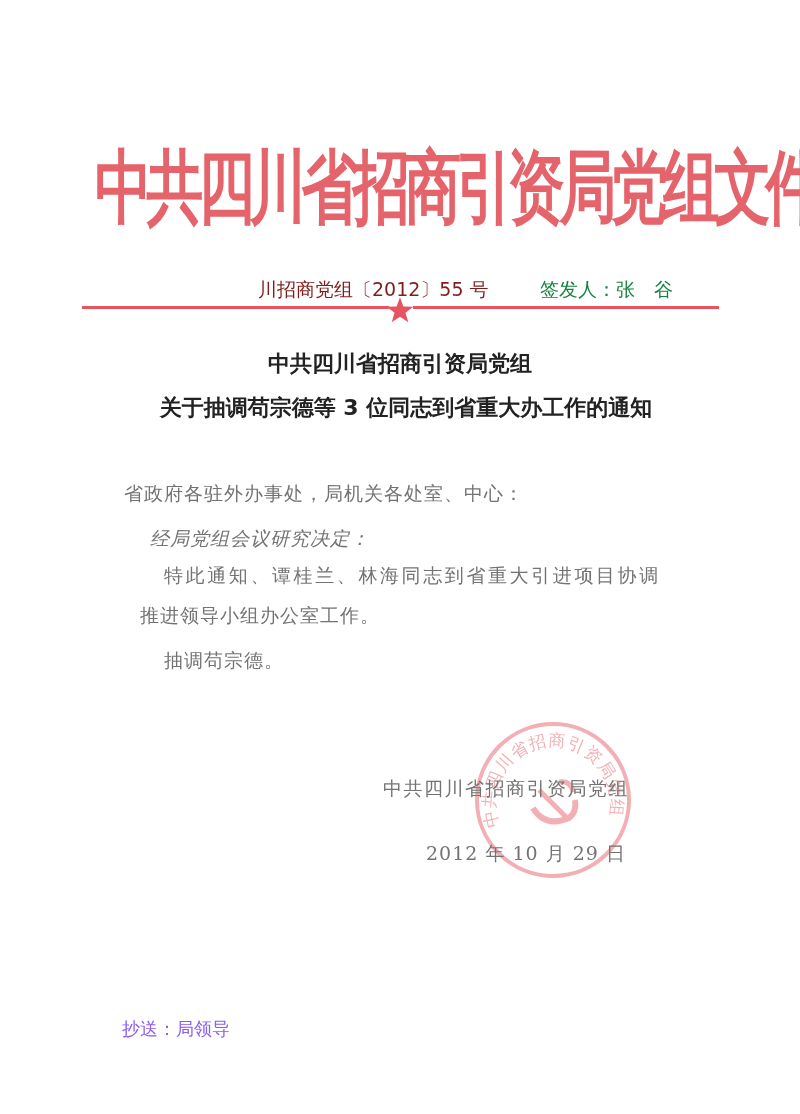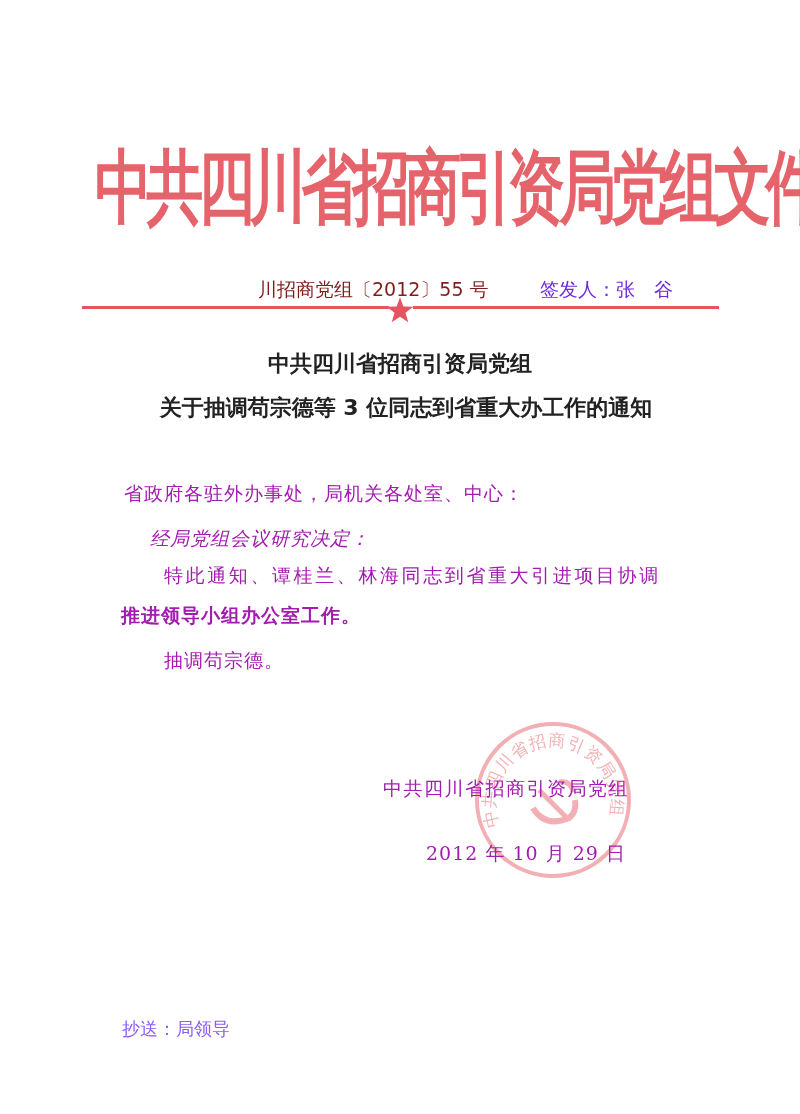--- a/index.html
+++ b/index.html
@@ -11,37 +11,37 @@
     .red-title {
       left: 95px; top: 145px; width: 610px; height: 85px;
       color: #e5636a; font-family: "DejaVu Serif", serif; font-weight: bold;
       font-size: 66px; line-height: 85px; letter-spacing: -6px; white-space: nowrap;
       transform: scaleX(0.86) scaleY(1.22); transform-origin: left center;
     }
     .docno {
       left: 258px; top: 277px; font-family: "DejaVu Sans", sans-serif; font-size: 19px; color: #7f1d1d; white-space: nowrap;
     }
     .signer {
-      left: 540px; top: 277px; font-family: "DejaVu Sans", sans-serif; font-size: 19px; color: #6d28d9; white-space: nowrap;
+      left: 540px; top: 277px; font-family: "DejaVu Sans", sans-serif; font-size: 19px; color: #15803d; white-space: nowrap;
     }
     .rule { height: 3px; background: #e5555f; top: 306px; }
     .rule.left { left: 82px; width: 307px; }
     .rule.right { left: 413px; width: 306px; }
     .star { left: 386px; top: 296px; width: 28px; height: 28px; }
     .heading {
       left: 0; width: 800px; text-align: center; font-family: "DejaVu Sans", sans-serif; font-weight: bold;
       font-size: 22px; color: #222;
     }
     .h1 { top: 349px; left: 0px; }
     .h2 { top: 393px; left: 6px; }
-    .body-line { font-size: 19px; color: #a21caf; white-space: nowrap; letter-spacing: 1px; }
+    .body-line { font-size: 19px; color: #737373; white-space: nowrap; letter-spacing: 1px; }
     .addr { left: 124px; top: 481px; }
     .p1 { left: 150px; top: 526px; font-style: italic; }
     .p2a { left: 164px; top: 563px; letter-spacing: 2.6px; }
-    .p2b { left: 121px; top: 603px; font-weight: bold; }
+    .p2b { left: 140px; top: 603px; }
     .p3 { left: 164px; top: 648px; }
     .sender { left: 383px; top: 776px; font-size: 19px; letter-spacing: 1.5px; }
     .date { left: 426px; top: 813px; font-size: 19px; letter-spacing: 1px; margin-top: 28px; }
     .seal { left: 473px; top: 720px; width: 160px; height: 160px; opacity: 0.55; }
     .cc { left: 122px; top: 1017px; font-family: "DejaVu Sans", sans-serif; font-size: 18px; color: #8b5cf6; white-space: nowrap; }
   </style>
 </head>
 <body>
 
 <div class="abs red-title">中共四川省招商引资局党组文件</div>

